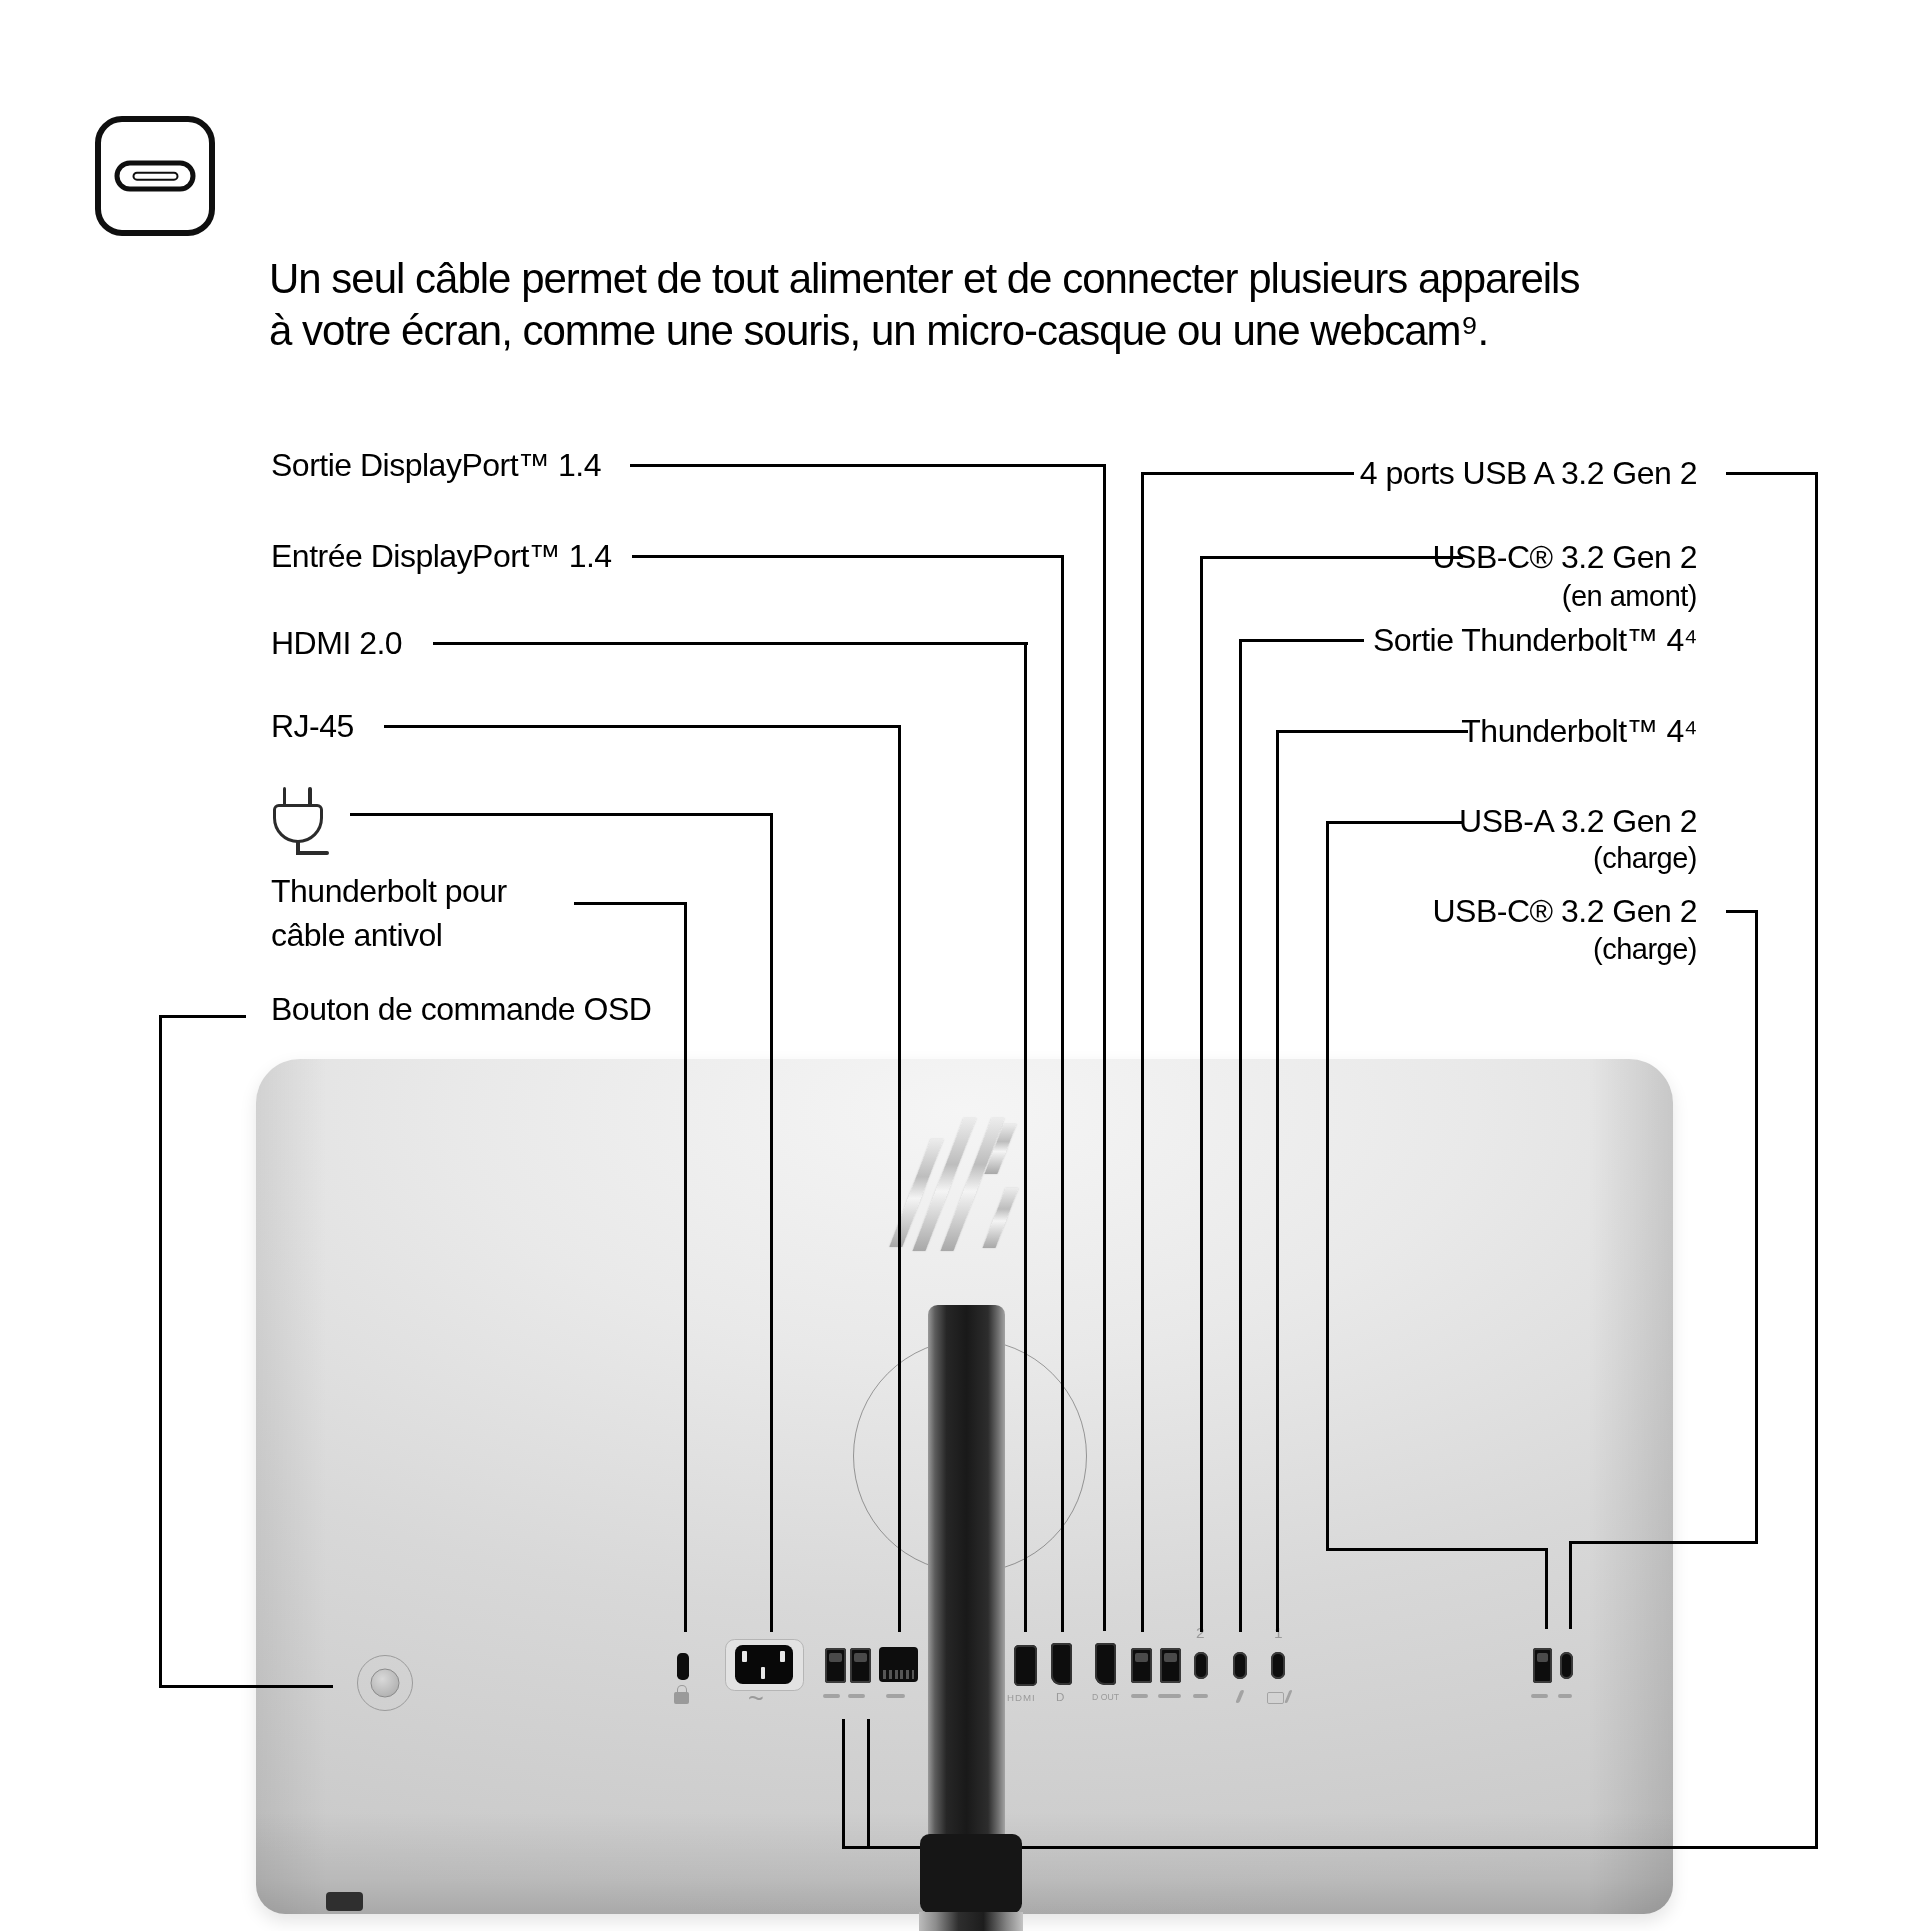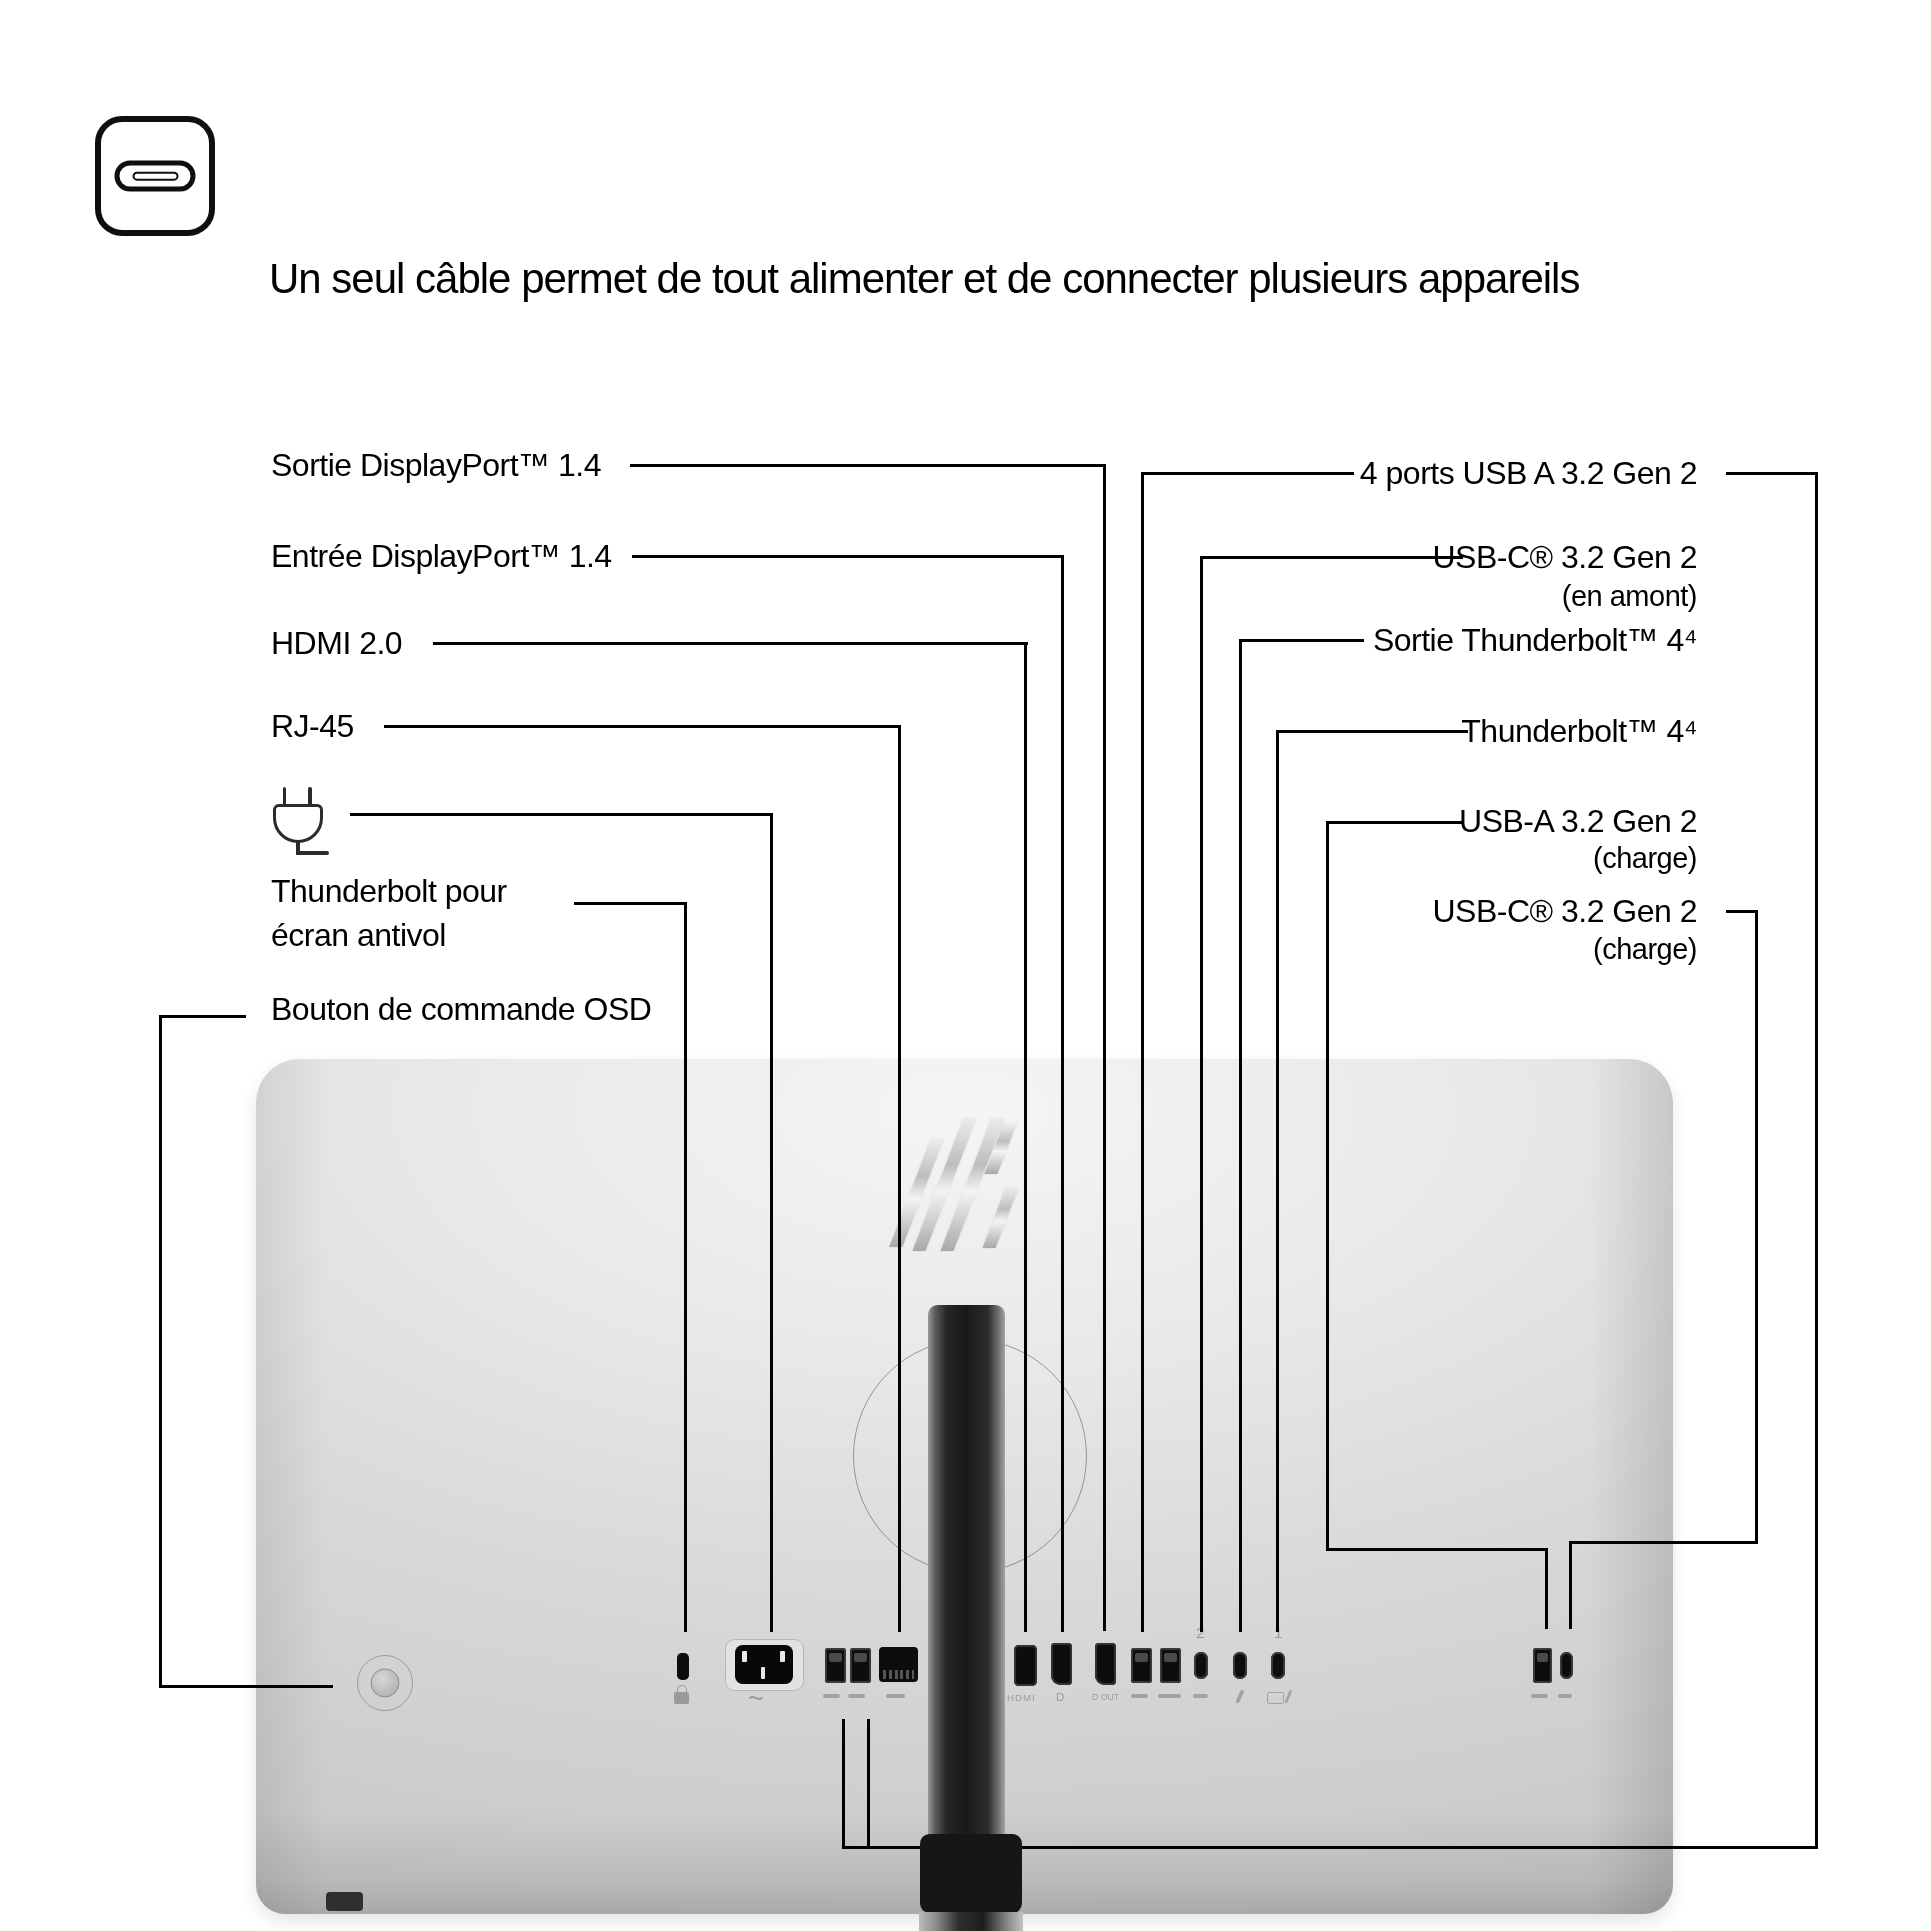--- a/index.html
+++ b/index.html
@@ -92,36 +92,37 @@
 
 <div class="canvas">
 
   <div class="hero-icon">
     <div class="pill">
       <div class="slot"></div>
     </div>
   </div>
   <div class="subtitle">
     <div>Un seul câble permet de tout alimenter et de connecter plusieurs appareils</div>
+    <div>à votre écran, comme une souris, un micro-casque ou une webcam⁹.</div>
   </div>
 
   <div class="lbl" style="left:271px;top:446px;">Sortie DisplayPort™ 1.4</div>
   <div class="lbl" style="left:271px;top:537px;">Entrée DisplayPort™ 1.4</div>
   <div class="lbl" style="left:271px;top:624px;">HDMI 2.0</div>
   <div class="lbl" style="left:271px;top:707px;">RJ-45</div>
   <div class="plug">
     <div class="prong" style="left:11.6px;"></div>
     <div class="prong" style="left:37px;"></div>
     <div class="body"></div>
     <div class="stem"></div>
     <div class="cord"></div>
   </div>
   <div class="lbl" style="left:271px;top:869px;line-height:44px;height:89px;">
     <div>Thunderbolt pour</div>
-    <div>écran antivol</div>
+    <div>câble antivol</div>
   </div>
   <div class="lbl" style="left:271px;top:990px;">Bouton de commande OSD</div>
 
   <div class="lbl right" style="right:234px;top:454px;">4 ports USB A 3.2 Gen 2</div>
   <div class="lbl right" style="right:234px;top:538px;">USB-C® 3.2 Gen 2</div>
   <div class="lbl right sub" style="right:234px;top:577px;">(en amont)</div>
   <div class="lbl right" style="right:234px;top:621px;">Sortie Thunderbolt™ 4⁴</div>
   <div class="lbl right" style="right:234px;top:712px;">Thunderbolt™ 4⁴</div>
   <div class="lbl right" style="right:234px;top:802px;">USB-A 3.2 Gen 2</div>
   <div class="lbl right sub" style="right:234px;top:839px;">(charge)</div>

